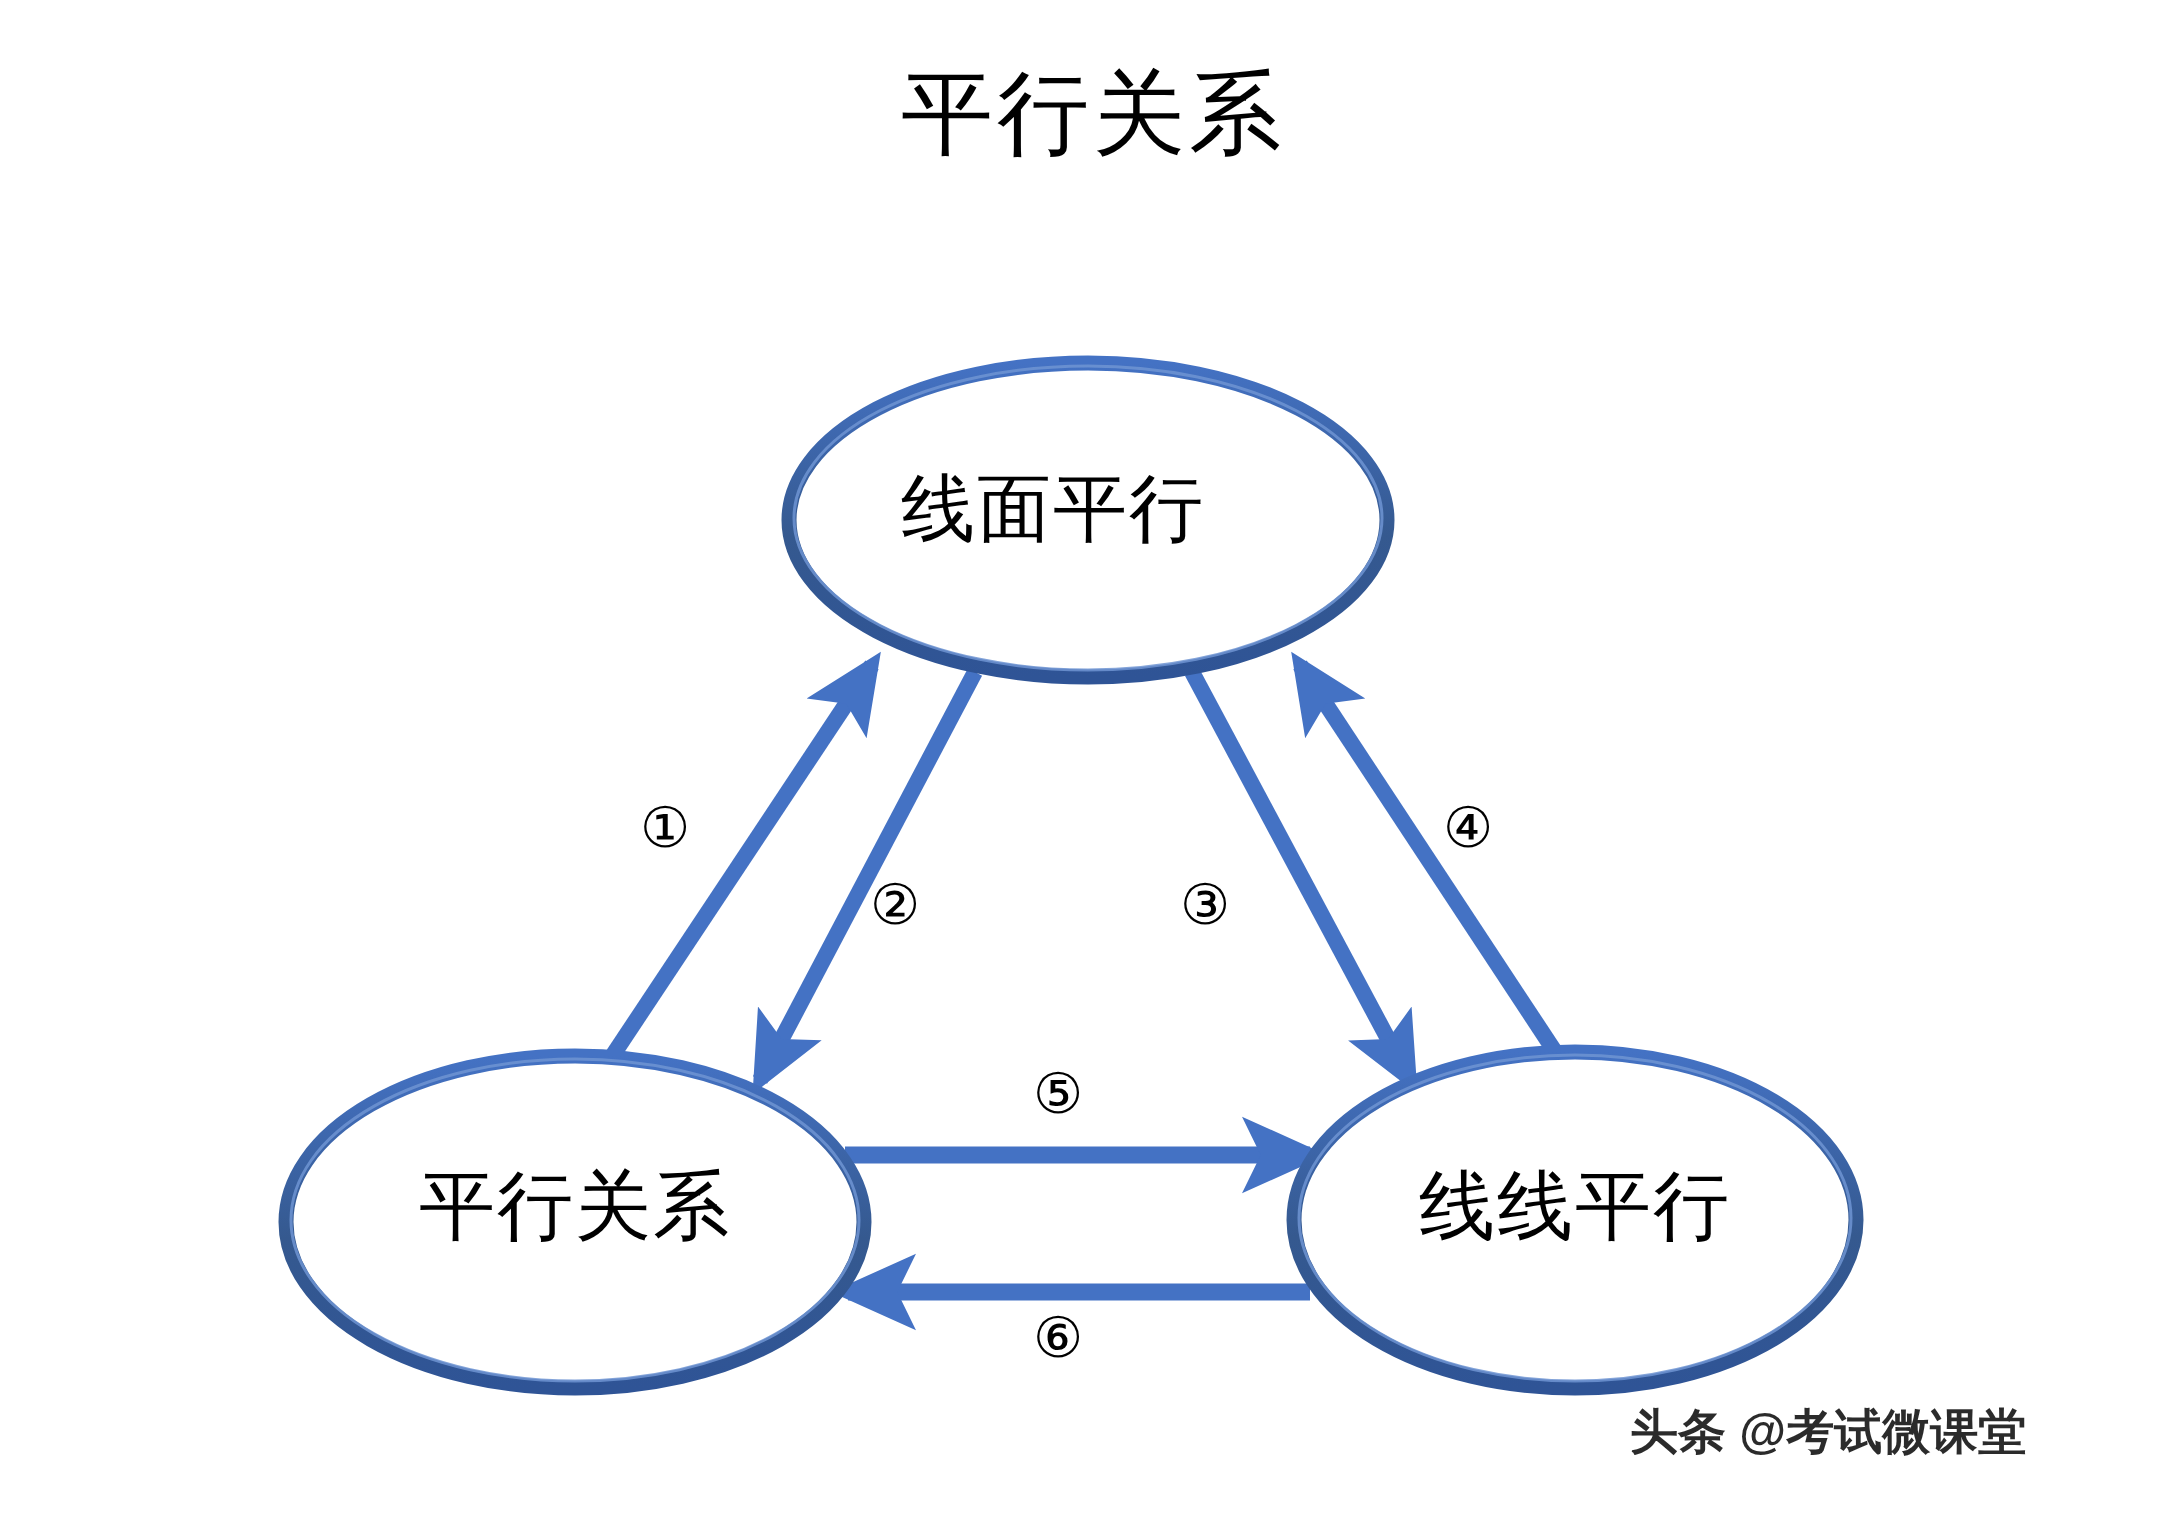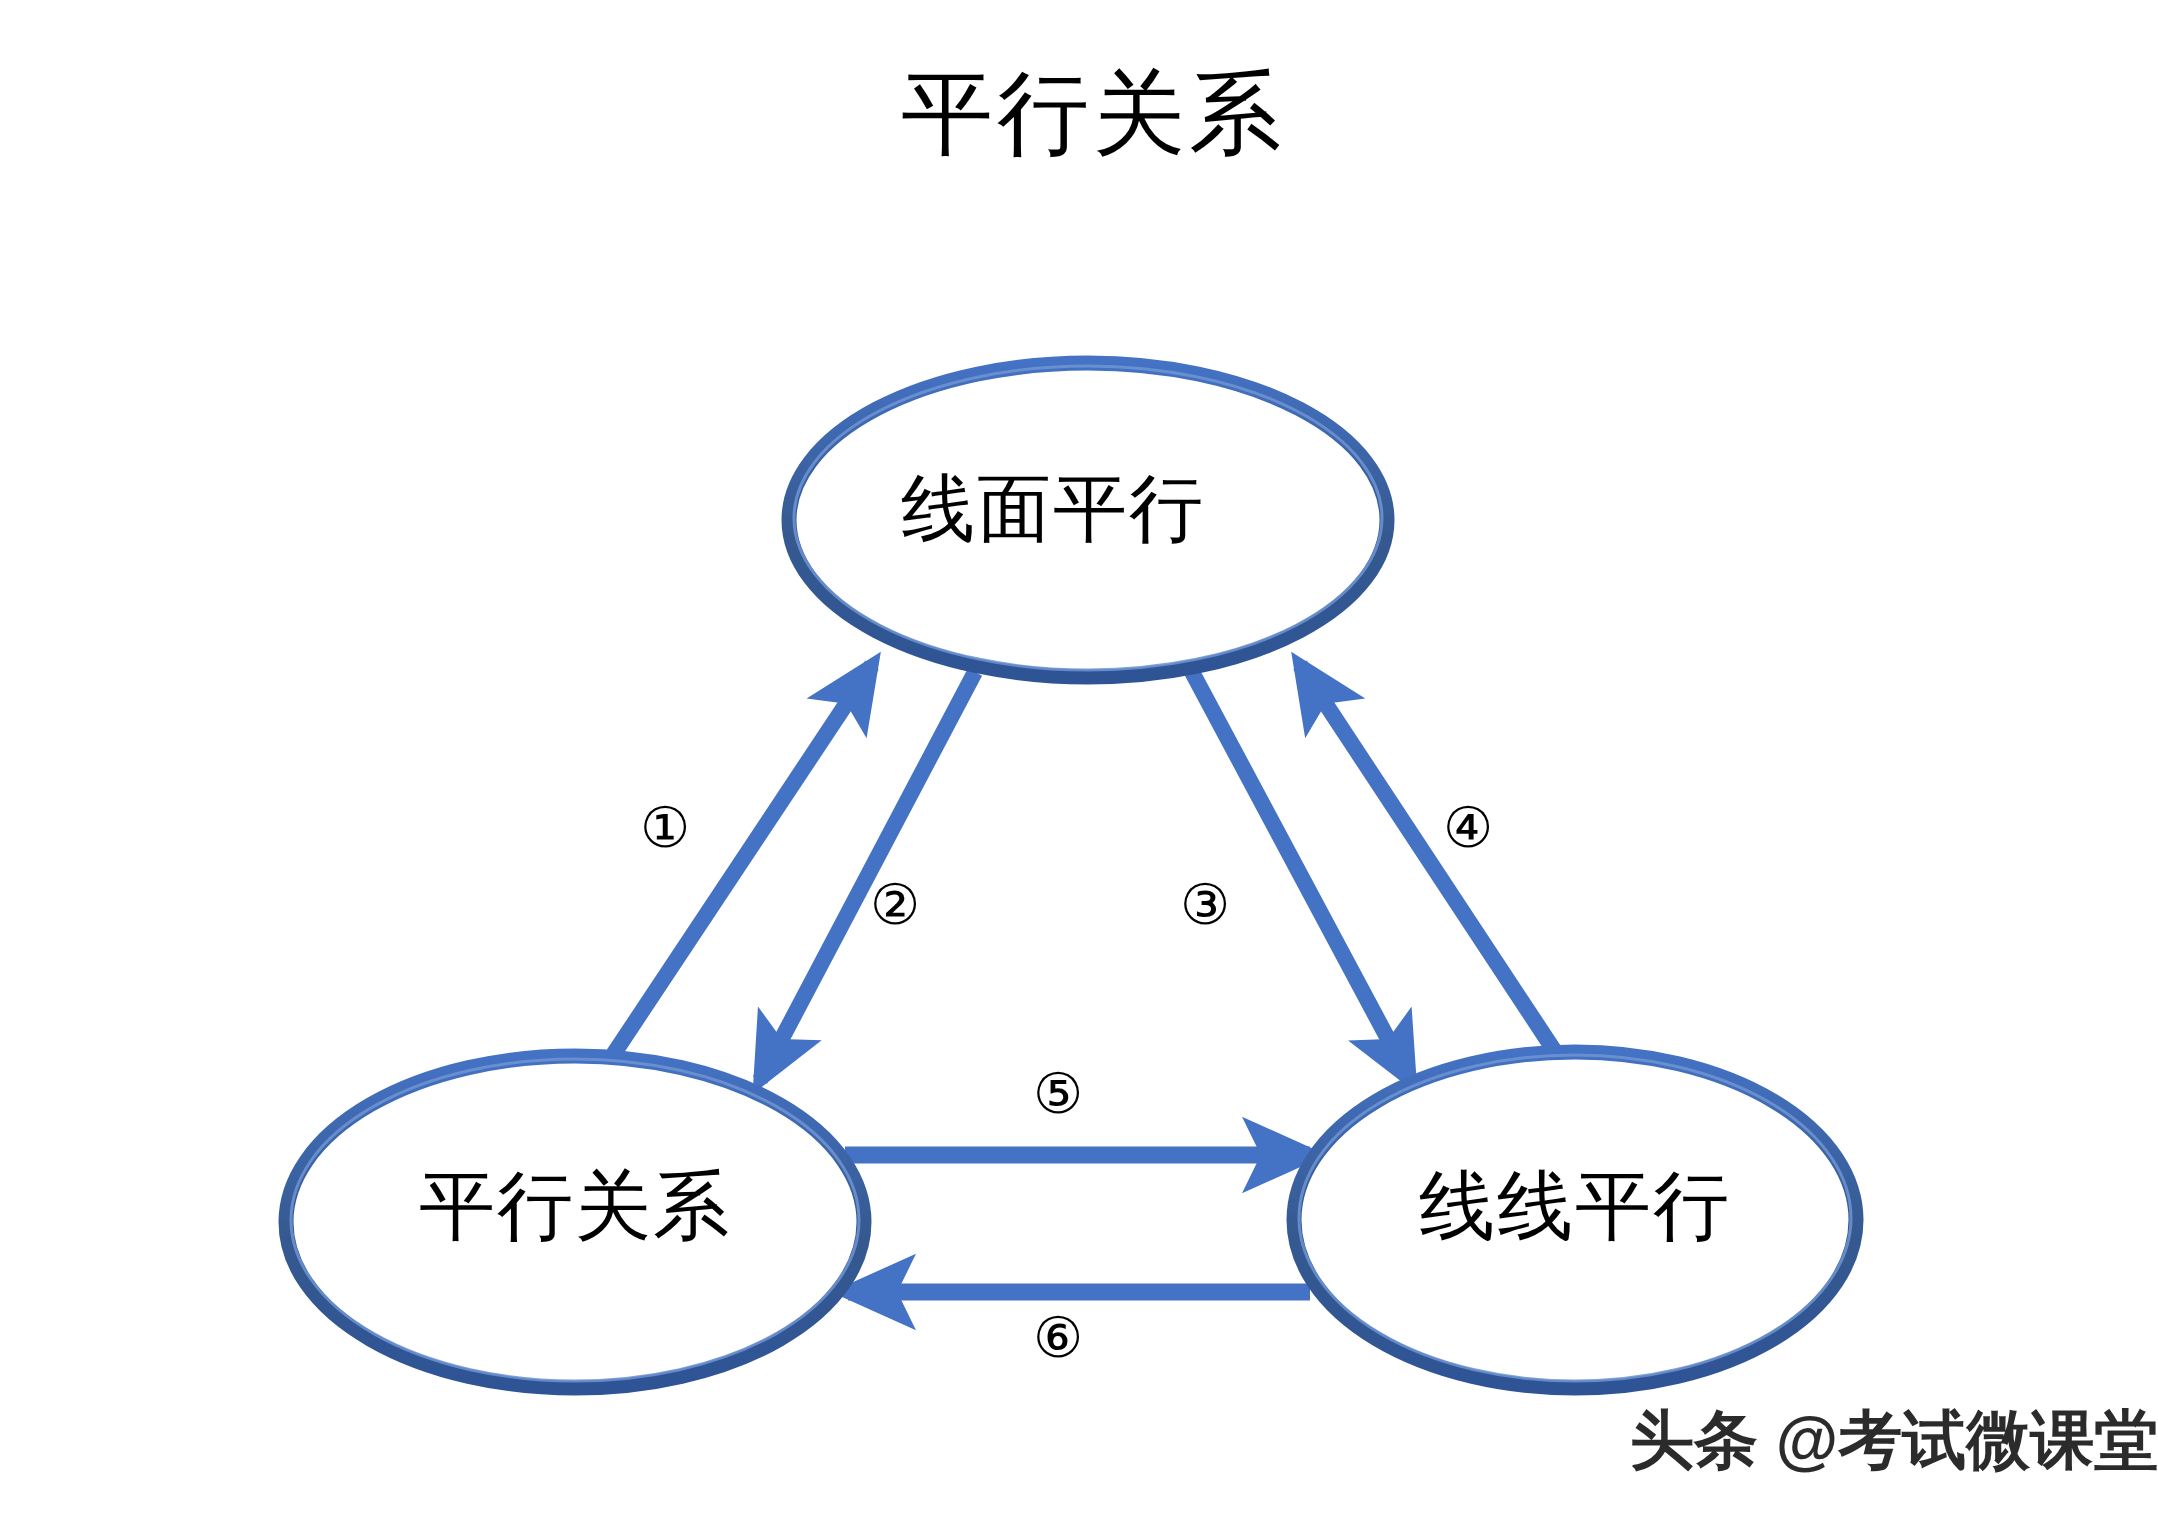--- a/index.html
+++ b/index.html
@@ -79,21 +79,21 @@
   #edge-label-2 { left: 870px;  top: 877px;  }
   #edge-label-3 { left: 1180px; top: 877px;  }
   #edge-label-4 { left: 1443px; top: 800px;  }
   #edge-label-5 { left: 1033px; top: 1066px; }
   #edge-label-6 { left: 1033px; top: 1310px; }
   .watermark {
     position: absolute;
     left: 1630px;
     top: 1408px;
     font-family: "Liberation Sans", "DejaVu Sans", sans-serif;
-    font-size: 64px;
+    font-size: 48px;
     line-height: 1.0;
     font-weight: bold;
     color: #1a1a1a;
     white-space: nowrap;
     opacity: 0.92;
   }
 </style>
 </head>
 <body>
 

